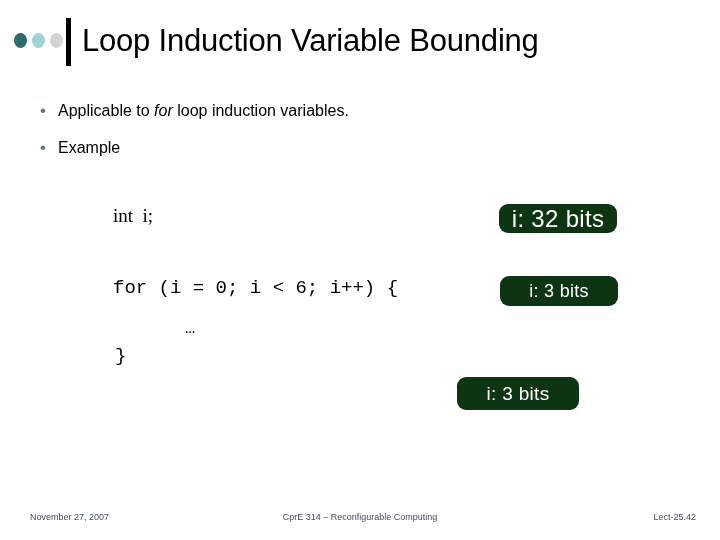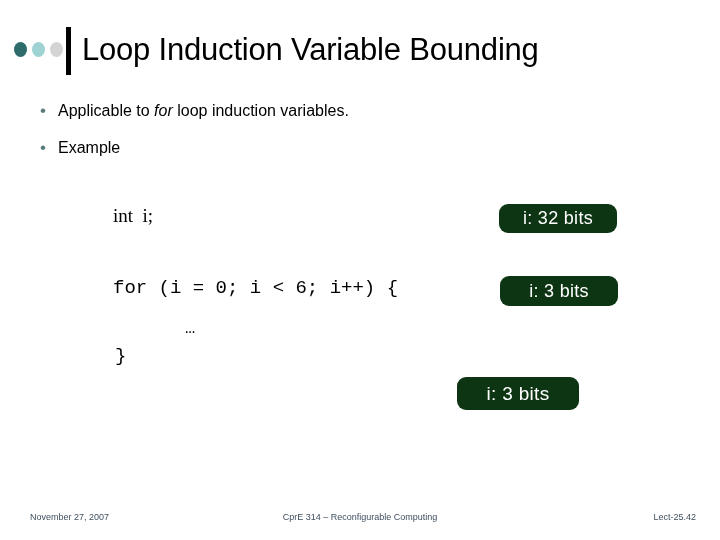--- a/index.html
+++ b/index.html
@@ -18,21 +18,21 @@
     position: relative;
     width: 720px;
     height: 540px;
     background: #ffffff;
   }
 
   
   .title-bar {
     position: absolute;
     left: 0;
-    top: 17px;
+    top: 8px;
     width: 587px;
     height: 70px;
   }
   .deco-dots {
     position: absolute;
     left: 14px;
     top: 25px;
     display: flex;
     align-items: center;
     gap: 5px;
@@ -128,21 +128,21 @@
     display: flex;
     align-items: center;
     justify-content: center;
     letter-spacing: 0.3px;
   }
   .badge-1 {
     left: 499px;
     top: 204px;
     width: 118px;
     height: 29px;
-    font-size: 18px;
+    font-size: 24px;
   }
   .badge-2 {
     left: 500px;
     top: 276px;
     width: 118px;
     height: 30px;
     font-size: 18px;
   }
   .badge-3 {
     left: 457px;

